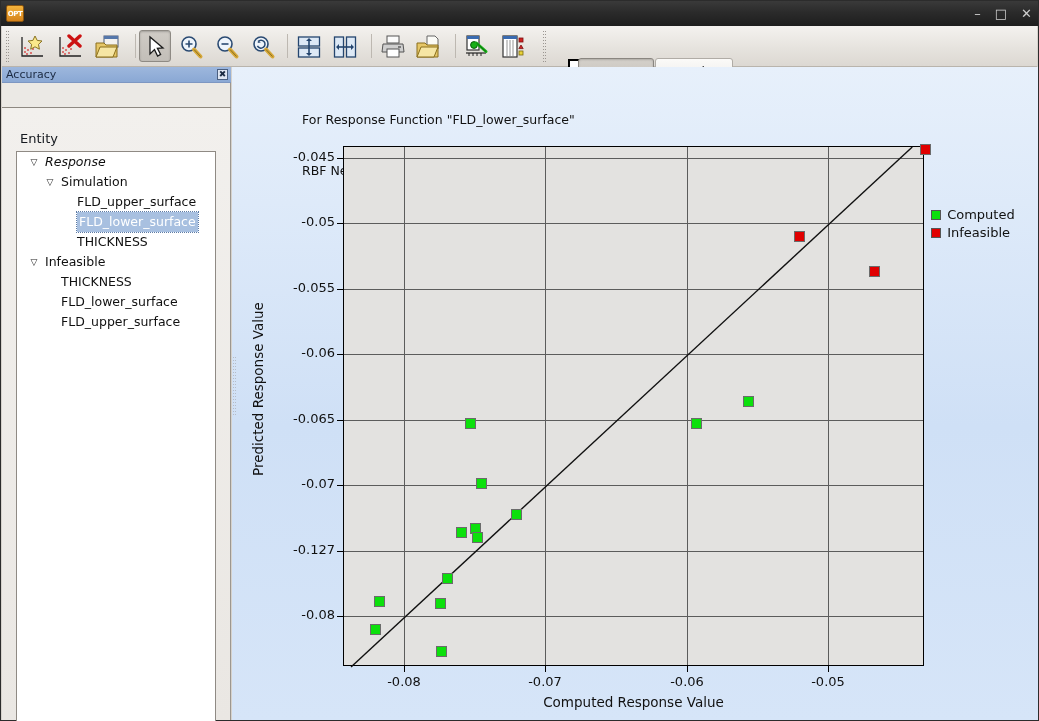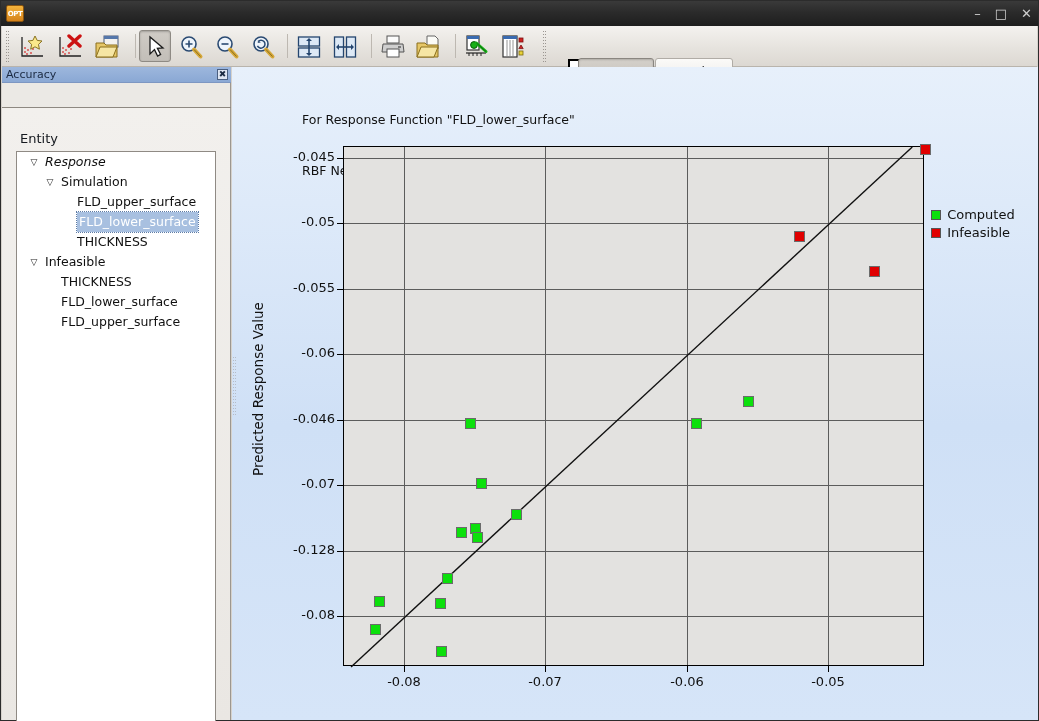--- a/index.html
+++ b/index.html
@@ -462,27 +462,27 @@
         <div class="tickmark" style="left: 105px; top: 156px; width: 6px; height: 1px;"></div>
         <div class="ticklabel ytick" style="left: 25px; top: 147px; width: 78px;">-0.05</div>
         <div class="gridline" style="left: 112px; top: 222px; width: 579px; height: 1px;"></div>
         <div class="tickmark" style="left: 105px; top: 222px; width: 6px; height: 1px;"></div>
         <div class="ticklabel ytick" style="left: 25px; top: 213px; width: 78px;">-0.055</div>
         <div class="gridline" style="left: 112px; top: 287px; width: 579px; height: 1px;"></div>
         <div class="tickmark" style="left: 105px; top: 287px; width: 6px; height: 1px;"></div>
         <div class="ticklabel ytick" style="left: 25px; top: 278px; width: 78px;">-0.06</div>
         <div class="gridline" style="left: 112px; top: 353px; width: 579px; height: 1px;"></div>
         <div class="tickmark" style="left: 105px; top: 353px; width: 6px; height: 1px;"></div>
-        <div class="ticklabel ytick" style="left: 25px; top: 344px; width: 78px;">-0.046</div>
+        <div class="ticklabel ytick" style="left: 25px; top: 344px; width: 78px;">-0.065</div>
         <div class="gridline" style="left: 112px; top: 418px; width: 579px; height: 1px;"></div>
         <div class="tickmark" style="left: 105px; top: 418px; width: 6px; height: 1px;"></div>
         <div class="ticklabel ytick" style="left: 25px; top: 409px; width: 78px;">-0.07</div>
         <div class="gridline" style="left: 112px; top: 484px; width: 579px; height: 1px;"></div>
         <div class="tickmark" style="left: 105px; top: 484px; width: 6px; height: 1px;"></div>
-        <div class="ticklabel ytick" style="left: 25px; top: 475px; width: 78px;">-0.128</div>
+        <div class="ticklabel ytick" style="left: 25px; top: 475px; width: 78px;">-0.127</div>
         <div class="gridline" style="left: 112px; top: 549px; width: 579px; height: 1px;"></div>
         <div class="tickmark" style="left: 105px; top: 549px; width: 6px; height: 1px;"></div>
         <div class="ticklabel ytick" style="left: 25px; top: 540px; width: 78px;">-0.08</div>
         <svg class="diag" width="581" height="520" style="position: absolute; left: 112px; top: 80px;">
           <line x1="7.068126520681275" y1="520" x2="568.2773722627737" y2="0" stroke="#101010" stroke-width="1.4"></line>
         </svg>
         <div class="marker feasible" style="left: 232.726px; top: 351.183px; background: rgb(12, 224, 12);"></div>
         <div class="marker feasible" style="left: 244.035px; top: 411.435px; background: rgb(12, 224, 12);"></div>
         <div class="marker feasible" style="left: 279.376px; top: 441.56px; background: rgb(12, 224, 12);"></div>
         <div class="marker feasible" style="left: 224.245px; top: 459.898px; background: rgb(12, 224, 12);"></div>
@@ -493,16 +493,17 @@
         <div class="marker feasible" style="left: 203.04px; top: 530.628px; background: rgb(12, 224, 12);"></div>
         <div class="marker feasible" style="left: 138.013px; top: 556.825px; background: rgb(12, 224, 12);"></div>
         <div class="marker feasible" style="left: 204.454px; top: 579.092px; background: rgb(12, 224, 12);"></div>
         <div class="marker feasible" style="left: 511.21px; top: 328.916px; background: rgb(12, 224, 12);"></div>
         <div class="marker feasible" style="left: 458.906px; top: 351.183px; background: rgb(12, 224, 12);"></div>
         <div class="marker infeasible" style="left: 687.914px; top: 77.4295px; background: rgb(224, 0, 0);"></div>
         <div class="marker infeasible" style="left: 562.101px; top: 163.878px; background: rgb(224, 0, 0);"></div>
         <div class="marker infeasible" style="left: 637.023px; top: 199.243px; background: rgb(224, 0, 0);"></div>
       </div>
 
+    <div class="xaxis-title" id="xaxis-title" style="left: 111px; width: 581px; top: 627px;">Computed Response Value</div>
     <div class="yaxis-title" id="yaxis-title" style="left: 18px; top: 409px;">Predicted Response Value</div>
   </div>
 
 </div>
 
 </body></html>

